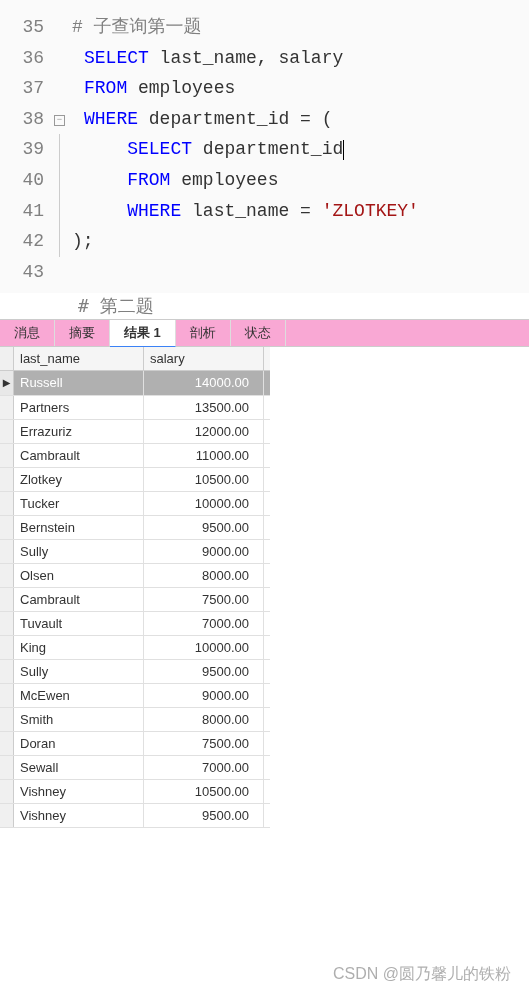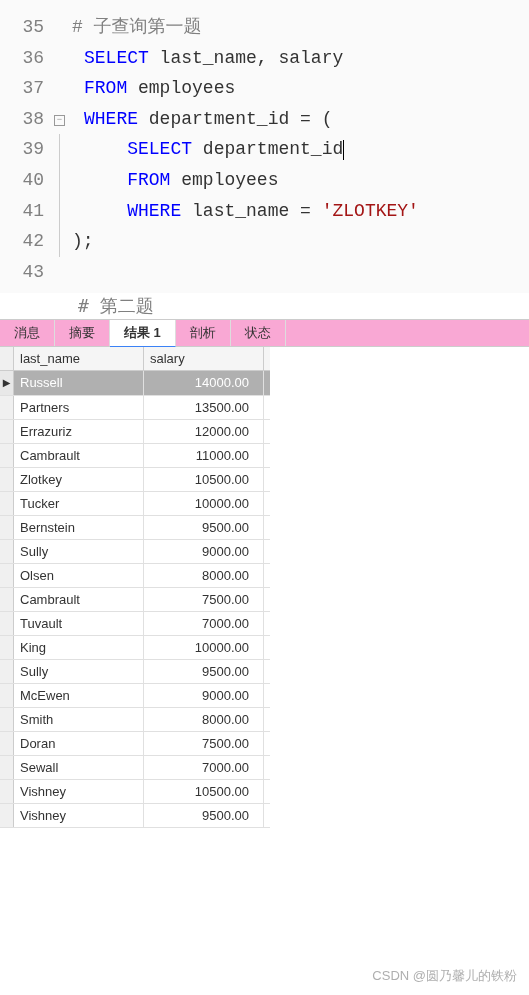--- a/index.html
+++ b/index.html
@@ -134,23 +134,23 @@
     .result-row.selected {
       background: #b0b0b0;
       color: #fff;
     }
     .result-row.selected .row-marker {
       background: #e8e8e8;
       color: #333;
     }
     .watermark {
       position: fixed;
-      right: 12px;
+      right: 18px;
       bottom: 10px;
-      font-size: 13px;
+      font-size: 16px;
       color: rgba(120,120,120,0.6);
       pointer-events: none;
     }
   </style>
 </head>
 <body>
 
 <div class="editor" id="editor">
     <div class="code-line">
       <div class="line-num">35</div>

